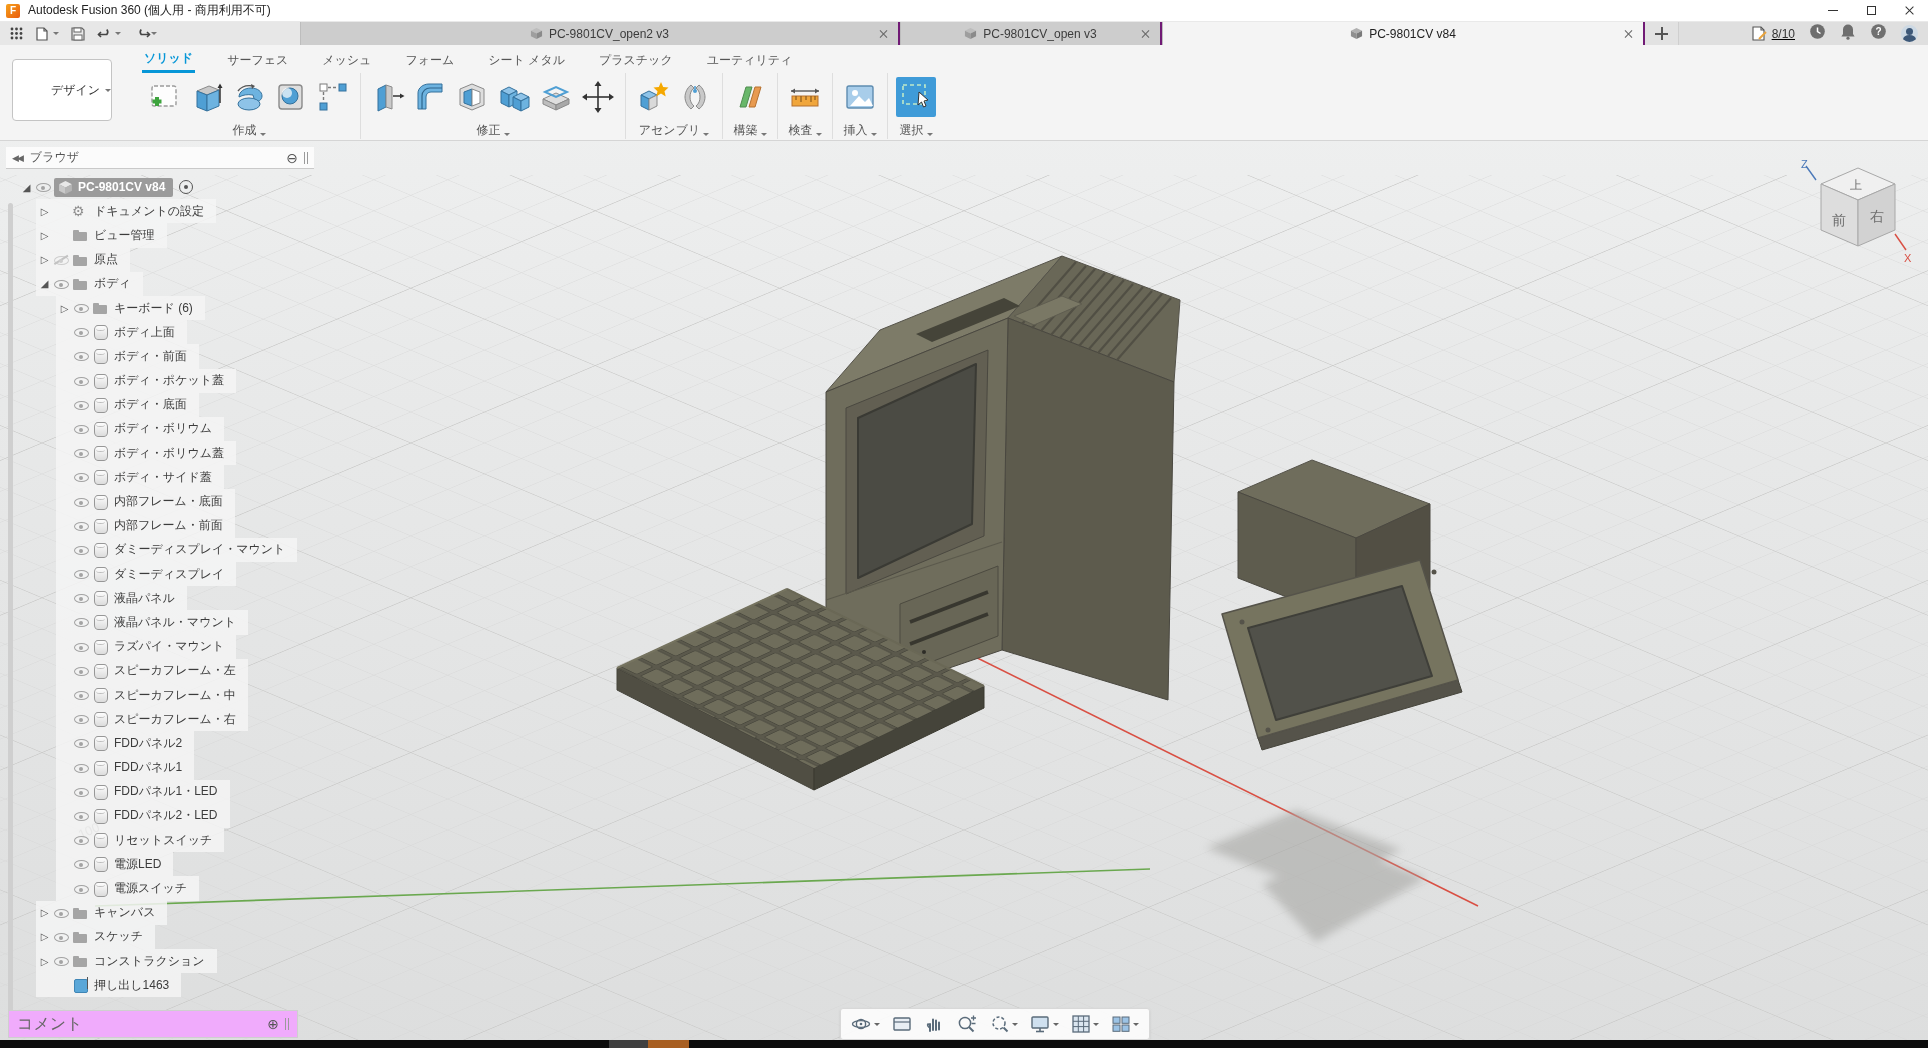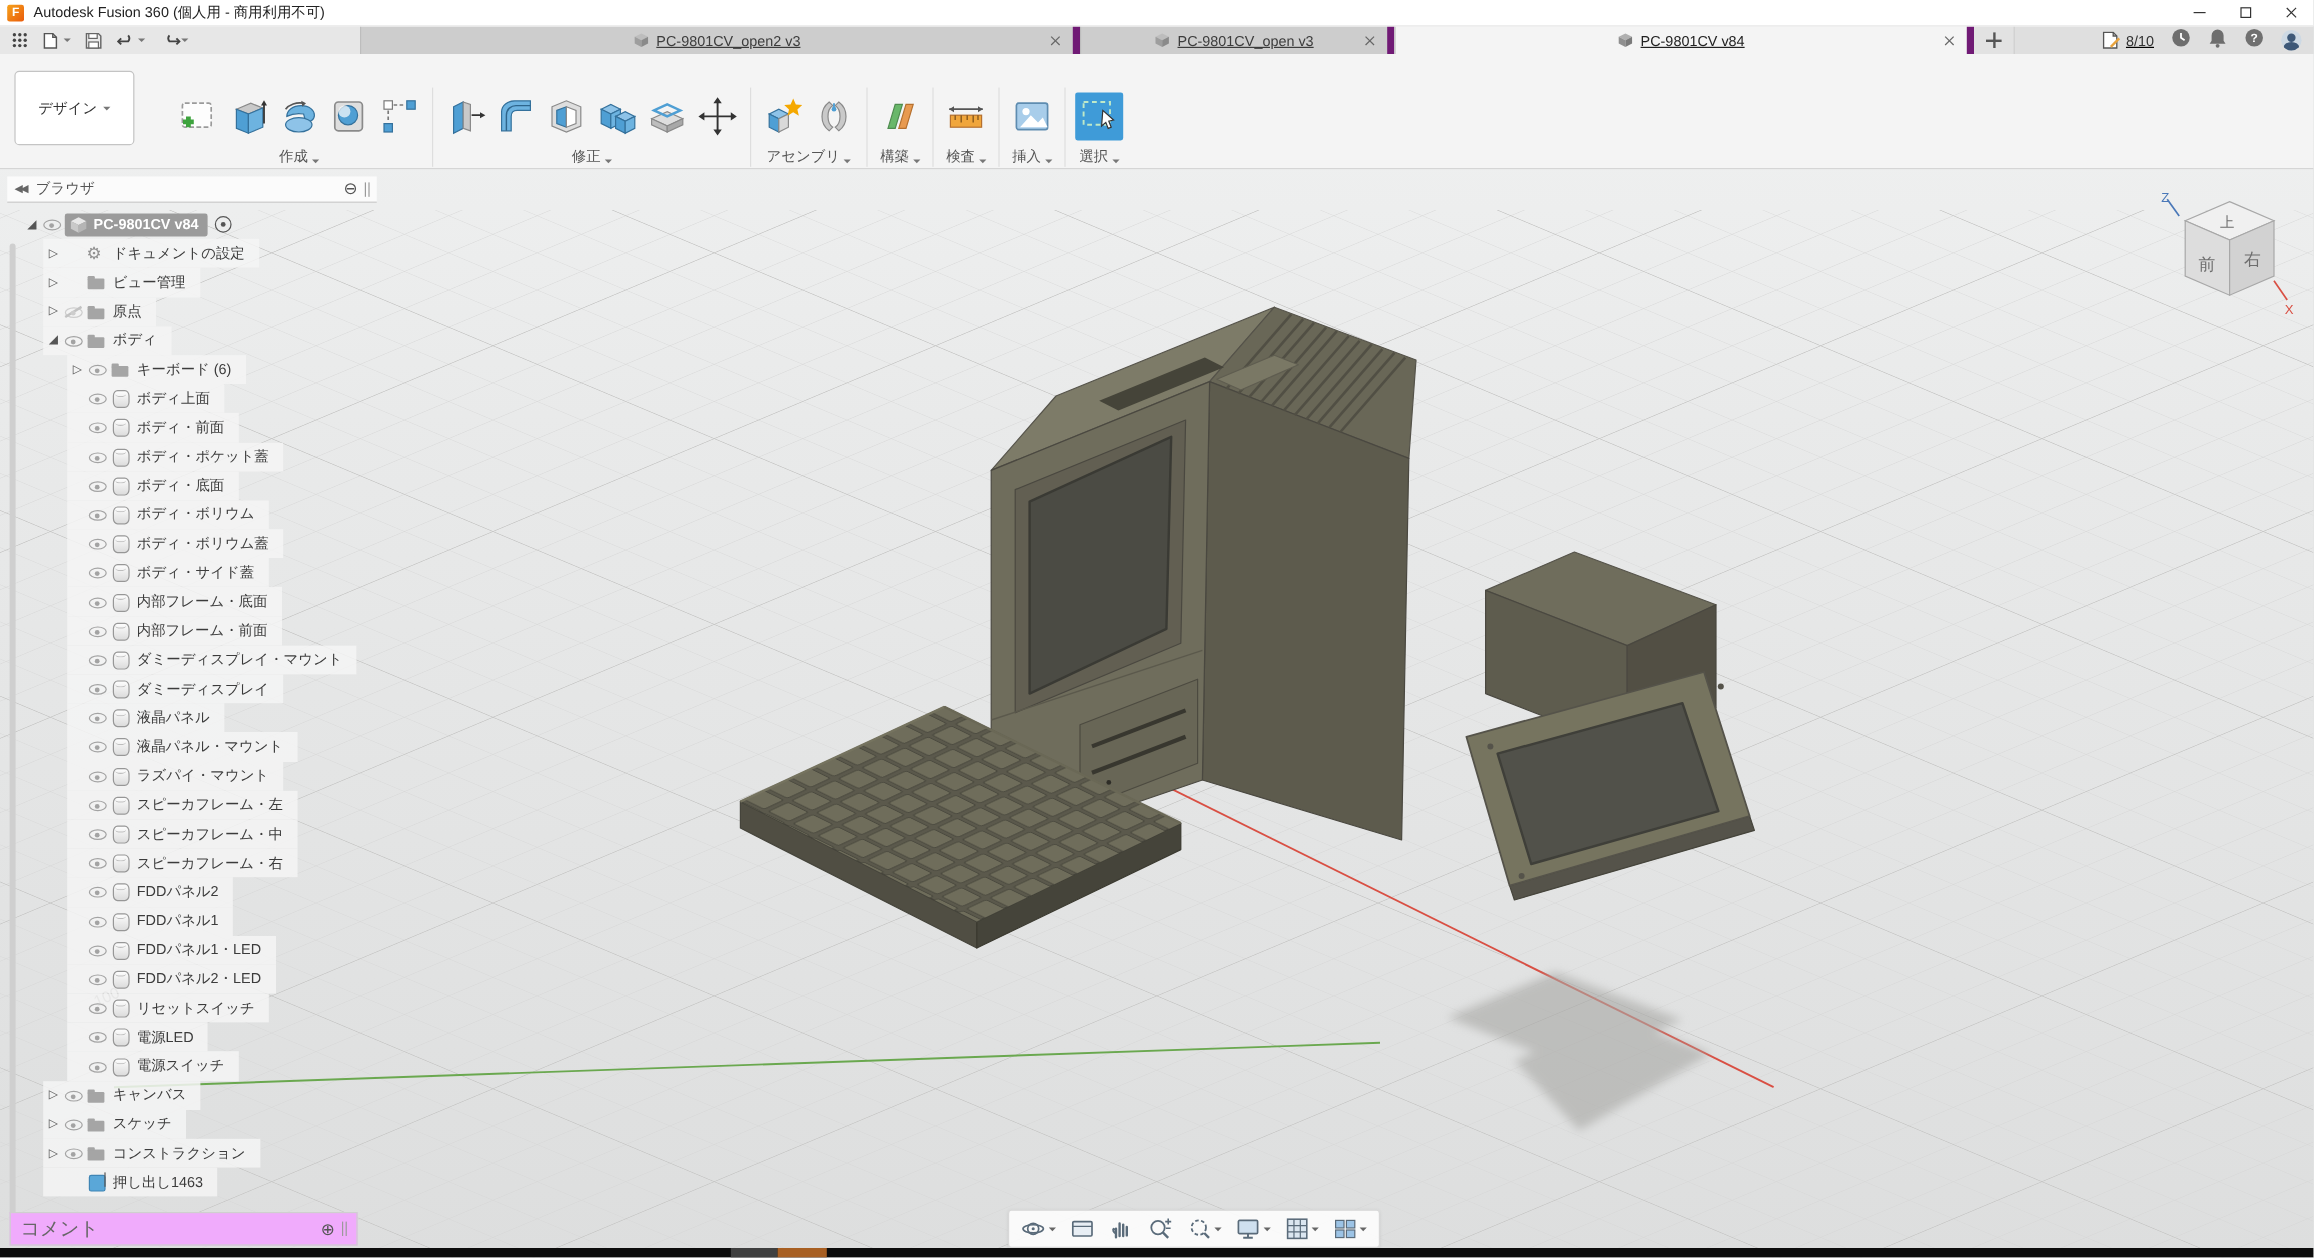--- a/index.html
+++ b/index.html
@@ -16,40 +16,40 @@
   .glyph-max{width:9px;height:9px;border:1px solid #333;}
   .glyph-close{position:relative;width:11px;height:11px;}
   .glyph-close::before,.glyph-close::after{content:"";position:absolute;left:5px;top:0;width:1.2px;height:11px;background:#333;}
   .glyph-close::before{transform:rotate(45deg);}.glyph-close::after{transform:rotate(-45deg);}
 
   
   .appbar{position:absolute;left:0;top:22px;width:100%;height:23px;background:#dfdfdf;display:flex;align-items:stretch;z-index:29;}
   .appbar-left{width:300px;display:flex;align-items:center;gap:4px;padding-left:6px;background:#e7e7e7;}
   .abtn{display:flex;align-items:center;justify-content:center;height:20px;padding:0 4px;color:#444;}
   .abtn svg{display:block;}
-  .doc-tab{display:flex;align-items:center;justify-content:center;gap:6px;font-size:12px;color:#3c3c3c;background:#cdcdcd;border-left:1px solid #bdbdbd;border-right:6px solid #701a75;position:relative;text-decoration:underline;}
+  .doc-tab{display:flex;align-items:center;justify-content:center;gap:6px;font-size:12px;color:#3c3c3c;background:#cdcdcd;border-left:1px solid #bdbdbd;border-right:2px solid #701a75;position:relative;}
   .doc-tab.active{background:#f4f4f4;color:#222;}
   .doc-tab .x-icon{position:absolute;right:10px;}
   .x-icon{position:relative;width:10px;height:10px;display:inline-block;}
   .x-icon::before,.x-icon::after{content:"";position:absolute;left:4.5px;top:0;width:1px;height:10px;background:#666;}
   .x-icon::before{transform:rotate(45deg);}.x-icon::after{transform:rotate(-45deg);}
   .cube-ico{width:13px;height:13px;}
   .newtab-btn{width:34px;display:flex;align-items:center;justify-content:center;background:#e2e2e2;border-right:1px solid #cfcfcf;}
   .plus-glyph{position:relative;width:13px;height:13px;}
   .plus-glyph::before{content:"";position:absolute;left:0;top:6px;width:13px;height:1.6px;background:#555;}
   .plus-glyph::after{content:"";position:absolute;left:6px;top:0;width:1.6px;height:13px;background:#555;}
   .appbar-right{margin-left:auto;display:flex;align-items:center;gap:14px;padding-right:10px;text-decoration:underline;}
   .job-status{display:flex;align-items:center;gap:4px;font-size:12px;color:#333;}
   .avatar{width:17px;height:17px;border-radius:50%;background:#cdd9e4;overflow:hidden;position:relative;}
   .avatar::before{content:"";position:absolute;left:5px;top:3px;width:7px;height:7px;border-radius:50%;background:#3d5878;}
   .avatar::after{content:"";position:absolute;left:2px;top:10px;width:13px;height:9px;border-radius:50% 50% 0 0;background:#3d5878;}
 
   
   .ribbon{position:absolute;left:0;top:45px;width:100%;height:96px;background:#f4f4f4;border-bottom:1px solid #d5d5d5;z-index:28;}
-  .workspace-btn{position:absolute;left:12px;top:14px;width:100px;height:62px;background:#fff;border:1px solid #c4c4c4;border-radius:4px;display:flex;align-items:center;justify-content:center;font-size:12px;color:#333;gap:5px;}
+  .workspace-btn{position:absolute;left:12px;top:14px;width:100px;height:62px;background:#fff;border:1px solid #c4c4c4;border-radius:4px;display:flex;align-items:center;justify-content:flex-end;font-size:12px;color:#333;gap:5px;}
   .rtabs{position:absolute;left:142px;top:3px;display:flex;gap:30px;height:24px;align-items:center;}
   .rtab{font-size:12px;color:#555;padding:3px 2px;}
   .rtab.active{color:#0696d7;font-weight:bold;border-bottom:3px solid #0696d7;}
   .rgroups{position:absolute;left:138px;top:28px;display:flex;align-items:stretch;height:66px;}
   .rgroup{display:flex;flex-direction:column;align-items:center;padding:0 8px;border-right:1px solid #dedede;}
   .rgroup:last-child{border-right:none;}
   .ricons{display:flex;align-items:center;gap:4px;height:48px;}
   .ricon{background:none;border:none;padding:1px;display:flex;align-items:center;justify-content:center;}
   .ricon.sel{background:#3f9bd8;border-radius:2px;}
   .rlabel{font-size:12px;color:#555;display:flex;align-items:flex-end;gap:3px;margin-top:1px;}
@@ -331,20 +331,29 @@
       <span class="avatar"></span>
     </div>
   </div>
 
   <div class="ribbon">
     <div class="workspace-btn">
       <span>デザイン</span>
         <span class="caret-b"></span>
     </div>
 
+    <div class="rtabs">
+      <span class="rtab active">ソリッド</span>
+      <span class="rtab">サーフェス</span>
+      <span class="rtab">メッシュ</span>
+      <span class="rtab">フォーム</span>
+      <span class="rtab">シート メタル</span>
+      <span class="rtab">プラスチック</span>
+      <span class="rtab">ユーティリティ</span>
+    </div>
 
     <div class="rgroups">
 
       <div class="rgroup">
         <div class="ricons">
           <button class="ricon">
               <svg width="36" height="36">
                 <rect x="5" y="7" width="24" height="20" rx="2" fill="#fdfdfd" stroke="#9a9a9a" stroke-width="1.4" stroke-dasharray="4 2"></rect>
                 <path d="M10 27v-9M5.5 22.5h9" stroke="#3da33d" stroke-width="4" fill="none"></path>
               </svg>

